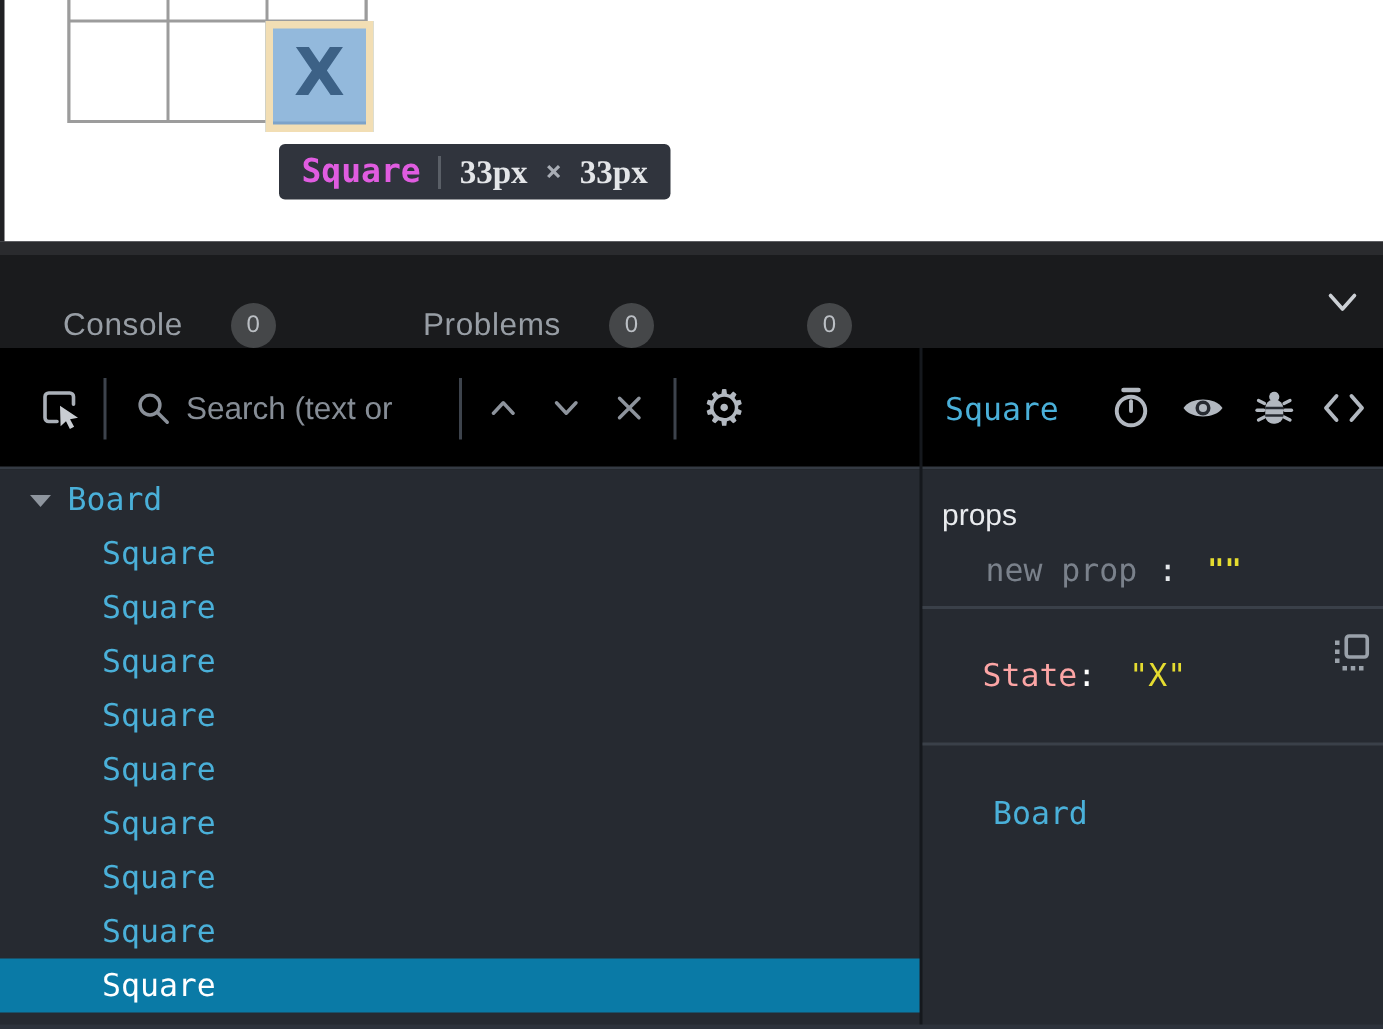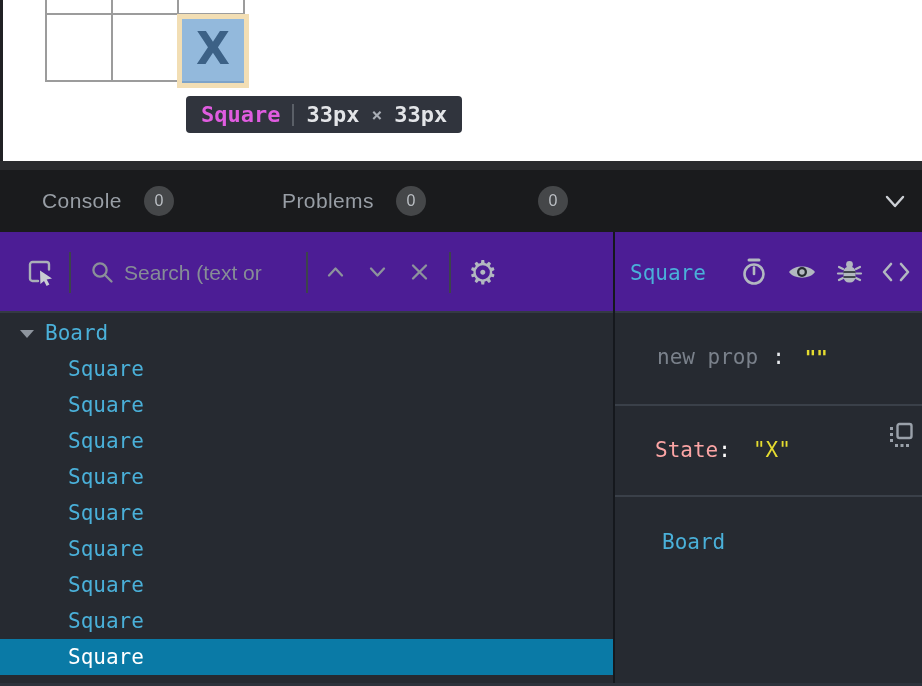--- a/index.html
+++ b/index.html
@@ -32,42 +32,42 @@
     font-size:44px; color:#3c6186; line-height:1; padding-bottom:4px;
   }
   #inspect-tooltip {
     position:absolute; left:183px; top:96px; height:37px;
     display:inline-flex; align-items:center; gap:12px; padding:0 15px;
     background:#30343d; border-radius:4px;
     font-family:"DejaVu Sans Mono", monospace; font-weight:bold; font-size:22px;
   }
   #inspect-tooltip .tag { color:#e05ce0; }
   #inspect-tooltip .vsep { width:2px; height:22px; background:#5a5f67; }
-  #inspect-tooltip .dim { color:#e3e5e8; }
+  #inspect-tooltip .dim { color:#e3e5e8;font-family:Liberation Serif, serif; }
   #inspect-tooltip .times { color:#a8adb5; font-size:18px; }
 
   
   #drawer-edge { position:absolute; left:0; top:161px; width:922px; height:9px; background:#2a2b2e; }
   #tabbar { position:absolute; left:0; top:170px; width:922px; height:62px; background:#1a1b1d; }
-  .tab { position:absolute; top:0; height:62px; display:flex; align-items:center; gap:22px; cursor:default; }
+  .tab { position:absolute; top:16px; height:62px; display:flex; align-items:center; gap:32px; cursor:default; }
   .tab .tab-label { font-size:21px; letter-spacing:.4px; color:#989ea5; }
   .tab.active .tab-label { color:#f2f4f6; font-weight:bold; }
   .badge {
     width:30px; height:30px; border-radius:50%; background:#454749;
     color:#bbbfc4; font-size:16px; display:flex; align-items:center; justify-content:center;
   }
   #tab-console { left:42px; }
   #tab-problems { left:282px; }
   #tab-react { left:538px; }
   #drawer-chevron { position:absolute; left:884px; top:24px; }
 
   
   #rdt-toolbar {
     position:absolute; left:0; top:232px; width:922px; height:81px;
-    background:#4c1d95; border-bottom:2px solid #343a43;
+    background:#000000; border-bottom:2px solid #343a43;
   }
   .tb-item { position:absolute; top:50%; transform:translateY(-50%); }
   .tb-divider { position:absolute; top:20px; width:2px; height:41px; background:#3d434c; }
   #search-input {
     position:absolute; left:124px; top:0; height:81px; width:178px;
     background:transparent; border:none; outline:none;
     font-family:"Liberation Sans", sans-serif; font-size:21px; color:#c6ccd4;
   }
   #search-input::placeholder { color:#868d96; }
   #gear-btn { font-size:33px; color:#b2b8c0; line-height:1; }
@@ -279,20 +279,21 @@
         <span class="lvl1">Square</span>
       </div>
     <div class="tree-row selected">
         <span class="lvl1">Square</span>
       </div>
   </div>
 
   <div id="details">
 
     <div class="section" id="section-props">
+      <div class="section-title">props</div>
       <div class="kv">
         <span class="k">new prop</span>
         <span class="colon">:</span>
         <span class="v">""</span>
       </div>
     </div>
 
     <div class="section" id="section-hooks">
       <div id="hooks-parse-icon">
         <svg width="26" height="26" viewBox="0 0 26 26">

